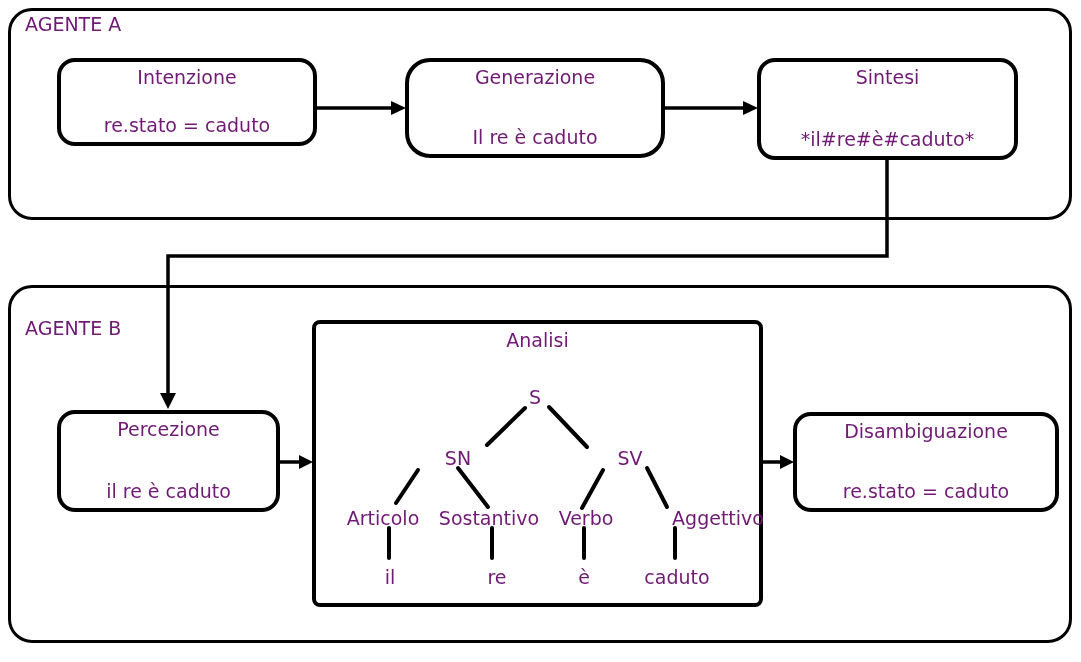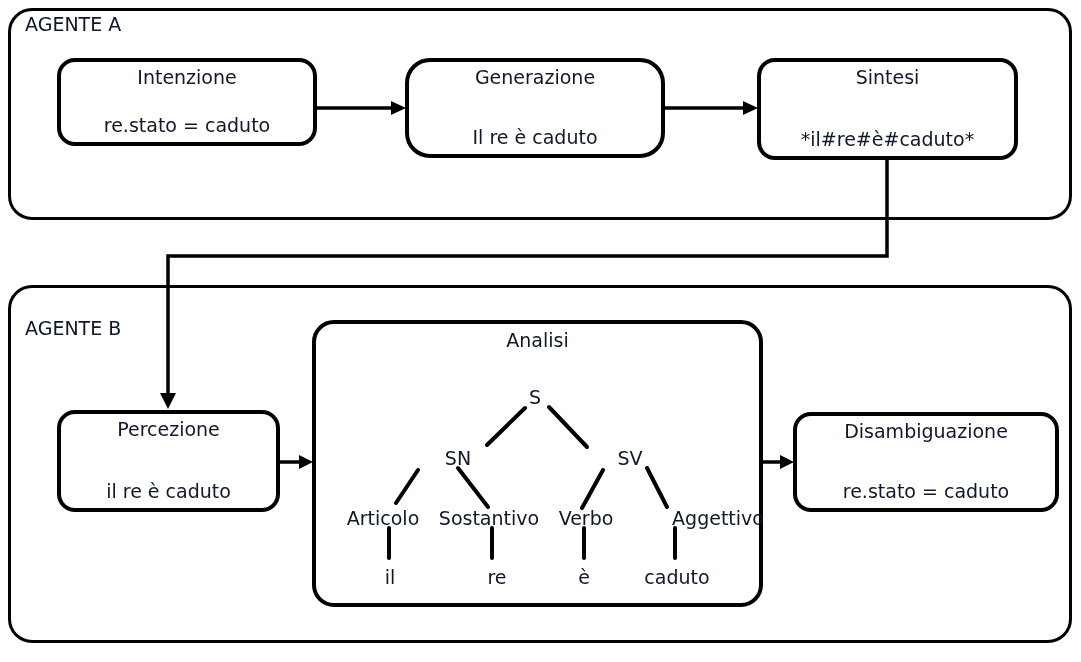--- a/index.html
+++ b/index.html
@@ -2,21 +2,21 @@
 <html><head>
 <meta charset="utf-8">
 <style>
   html, body { margin: 0; padding: 0; background: #ffffff; }
   .canvas {
     position: relative;
     width: 1081px;
     height: 662px;
     background: #ffffff;
     font-family: "DejaVu Sans", "Liberation Sans", sans-serif;
-    color: #0f172a;
+    color: #701a75;
     overflow: hidden;
   }
   .container {
     position: absolute;
     border: 3px solid #000000;
     border-radius: 24px;
     background: transparent;
     box-sizing: border-box;
   }
   .container-label {
@@ -37,21 +37,21 @@
     align-items: center;
     text-align: center;
     padding: 4px 4px 6px;
     font-size: 19px;
     line-height: 22px;
   }
   .box-title, .box-value { white-space: nowrap; }
   .analisi-box {
     position: absolute;
     border: 4px solid #000000;
-    border-radius: 22px;
+    border-radius: 8px;
     background: #ffffff;
     box-sizing: border-box;
     padding-top: 5px;
     text-align: center;
     font-size: 19px;
     line-height: 22px;
   }
   .tree-label {
     position: absolute;
     transform: translateX(-50%);

